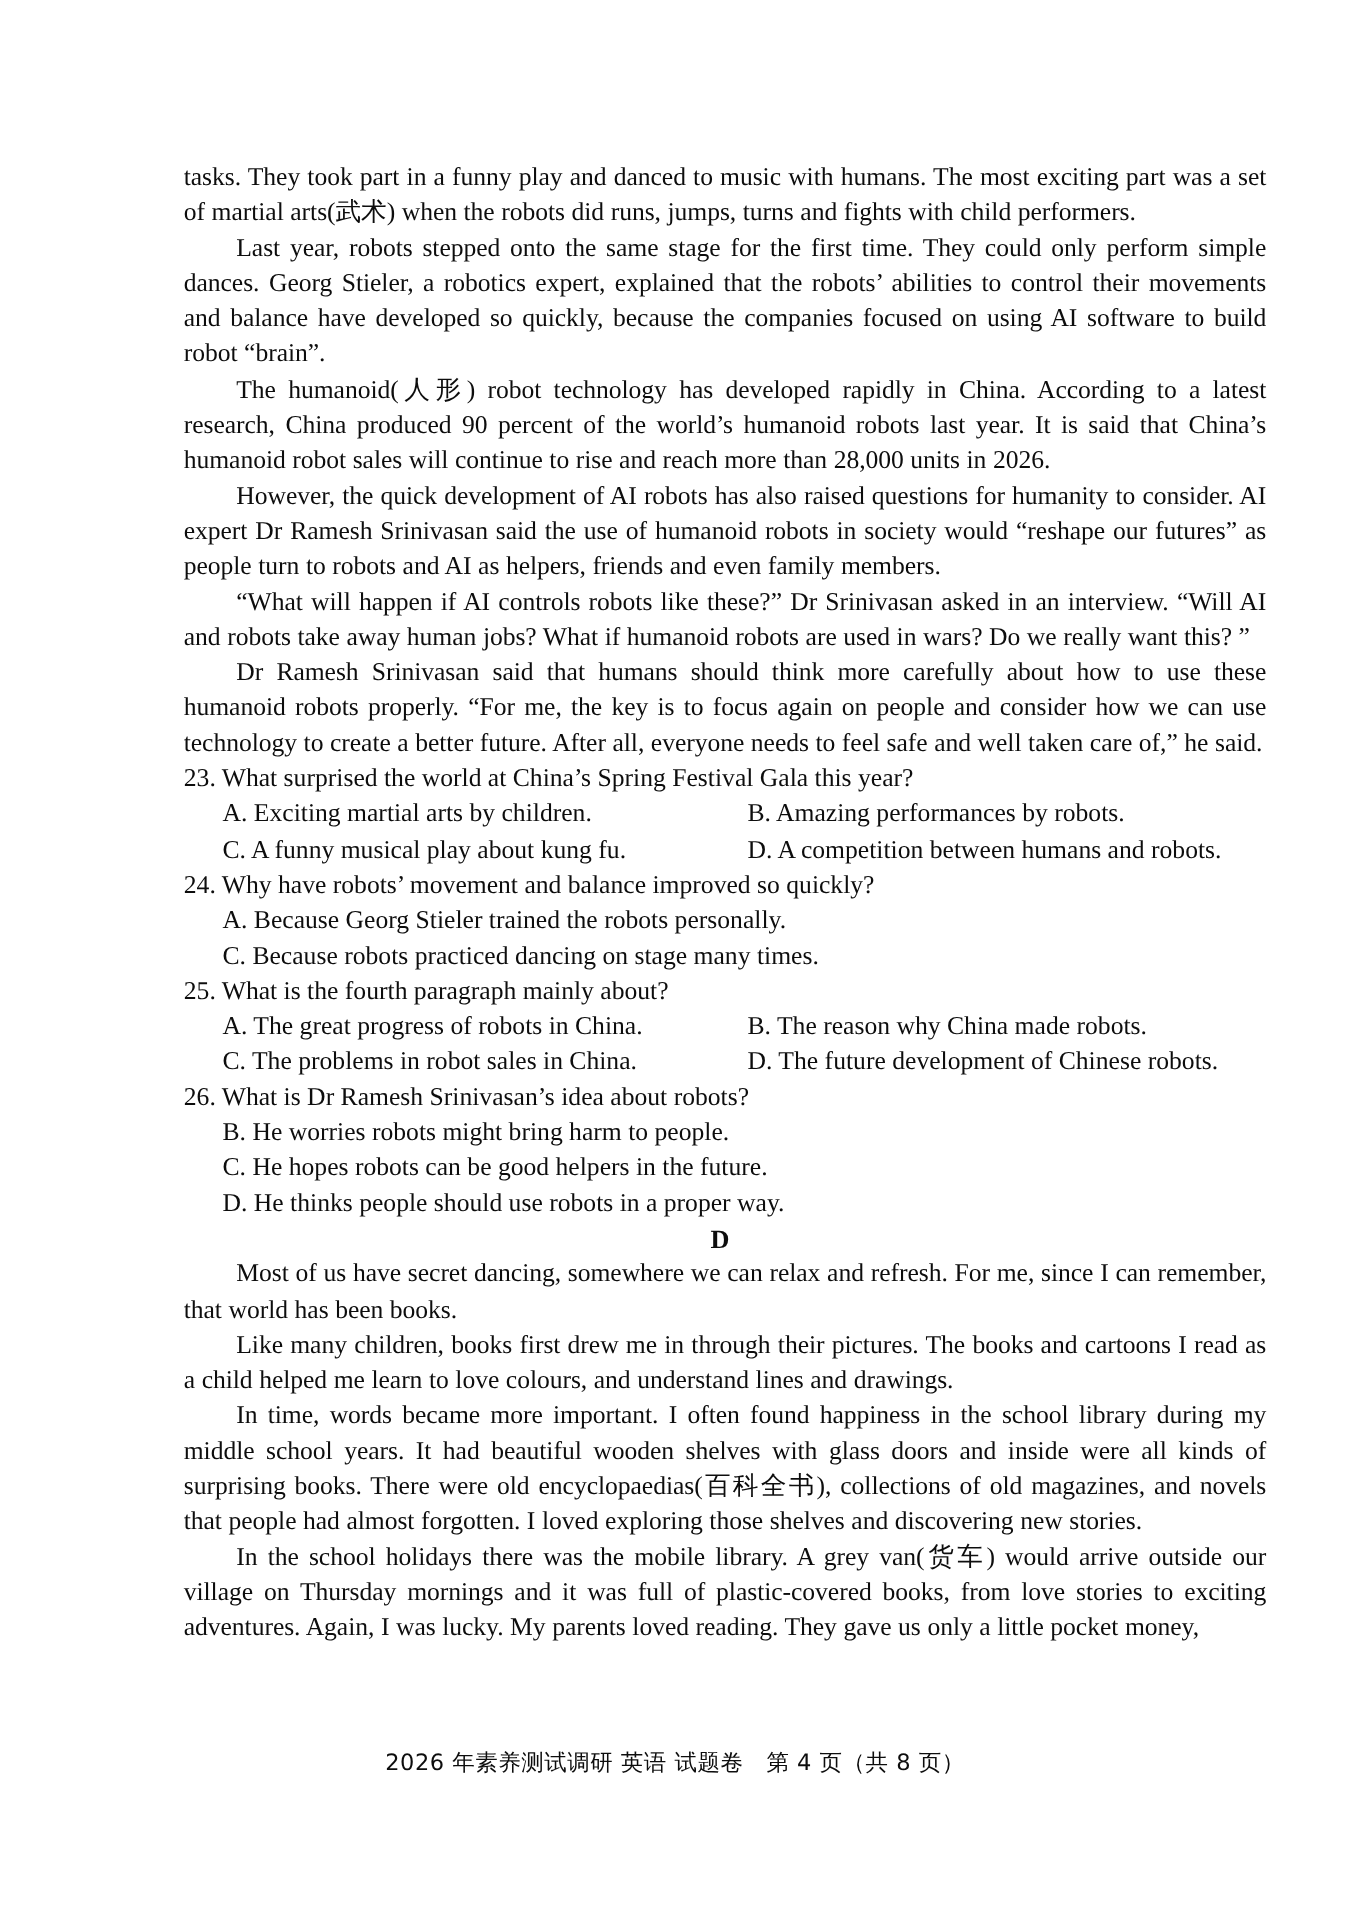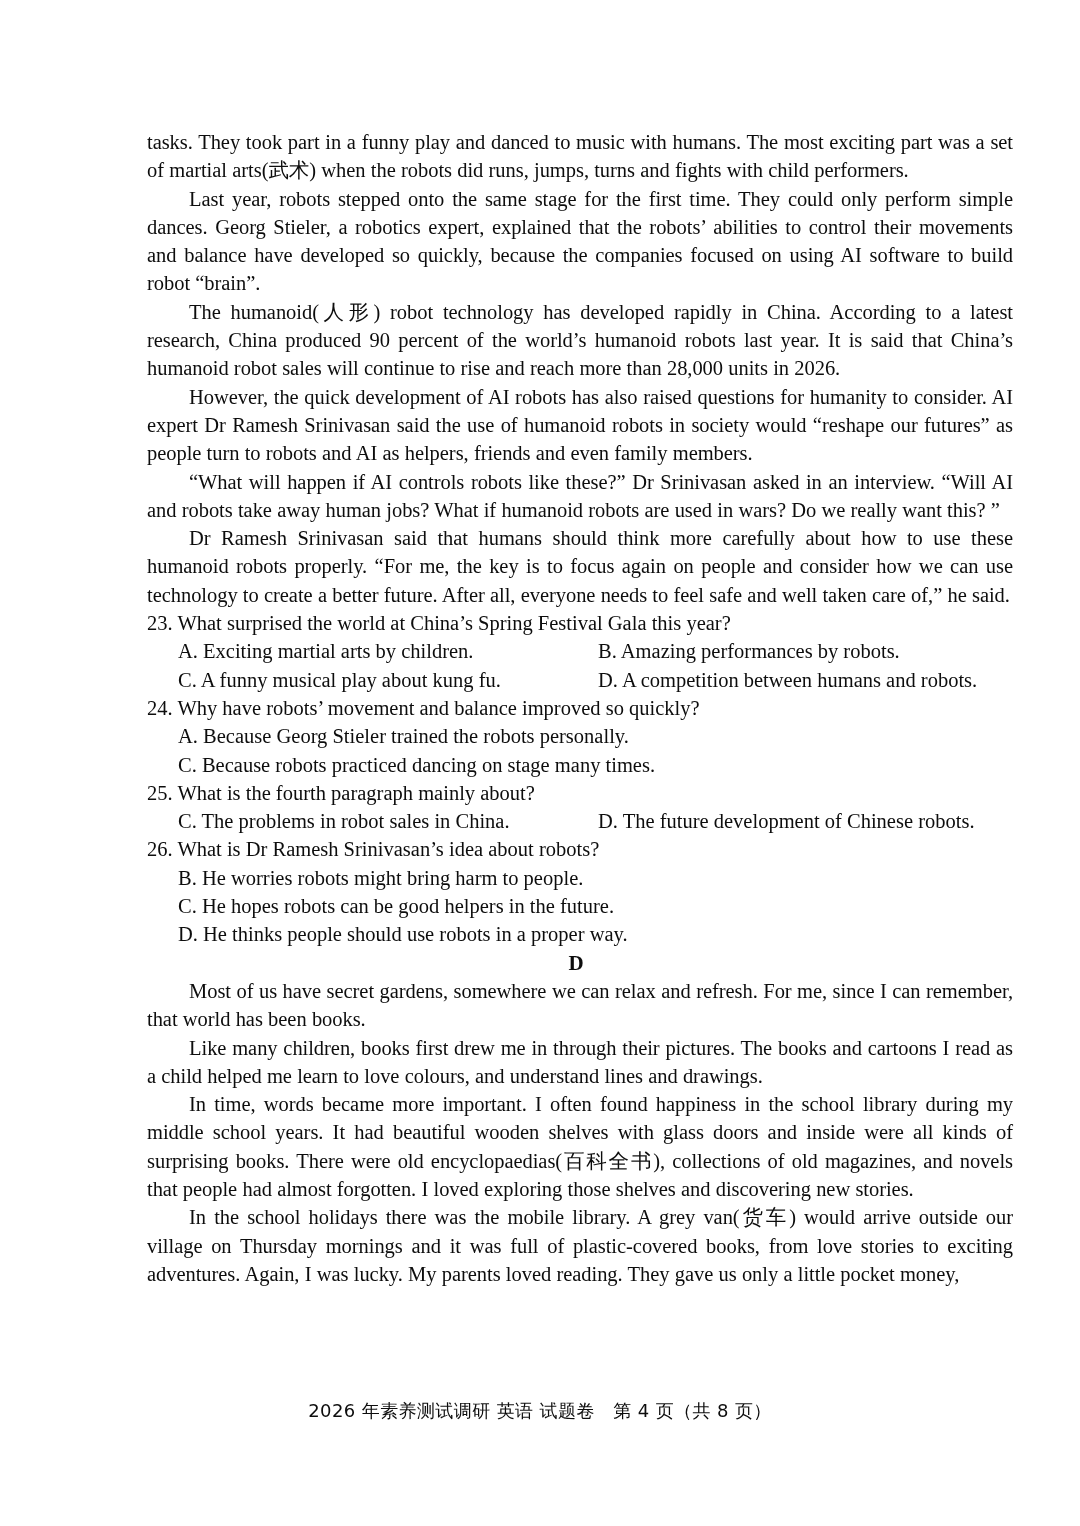--- a/index.html
+++ b/index.html
@@ -137,38 +137,42 @@
       <div class="opts-stack">
         <p class="opt-row">A. Because Georg Stieler trained the robots personally.</p>
         <p class="opt-row">C. Because robots practiced dancing on stage many times.</p>
       </div>
     </div>
 
     <div class="qblock">
       <p class="qstem">25. What is the fourth paragraph mainly about?</p>
       <div class="opts-grid">
         <p class="opt-row">
+          <span>A. The great progress of robots in China.</span>
+          <span class="opt-b">B. The reason why China made robots.</span>
+        </p>
+        <p class="opt-row">
           <span>C. The problems in robot sales in China.</span>
           <span class="opt-b">D. The future development of Chinese robots.</span>
         </p>
       </div>
     </div>
 
     <div class="qblock">
       <p class="qstem">26. What is Dr Ramesh Srinivasan’s idea about robots?</p>
       <div class="opts-stack">
         <p class="opt-row">B. He worries robots might bring harm to people.</p>
         <p class="opt-row">C. He hopes robots can be good helpers in the future.</p>
         <p class="opt-row">D. He thinks people should use robots in a proper way.</p>
       </div>
     </div>
 
     <p class="section-letter">D</p>
     <div>
-      <p class="para indent">Most of us have secret gardens, somewhere we can relax and refresh. For me, since I can remember, that world has been books.</p>
+      <p class="para indent">Most of us have secret dancing, somewhere we can relax and refresh. For me, since I can remember, that world has been books.</p>
       <p class="para indent">Like many children, books first drew me in through their pictures. The books and cartoons I read as a child helped me learn to love colours, and understand lines and drawings.</p>
       <p class="para indent">In time, words became more important. I often found happiness in the school library during my middle school years. It had beautiful wooden shelves with glass doors and inside were all kinds of surprising books. There were old encyclopaedias(百科全书), collections of old magazines, and novels that people had almost forgotten. I loved exploring those shelves and discovering new stories.</p>
       <p class="para indent">In the school holidays there was the mobile library. A grey van(货车) would arrive outside our village on Thursday mornings and it was full of plastic-covered books, from love stories to exciting adventures. Again, I was lucky. My parents loved reading. They gave us only a little pocket money,</p>
     </div>
 
   </div>
 
   <div id="footer">
     <span class="cnf">2026 年素养测试调研 英语 试题卷　第 4 页（共 8 页）</span>
   </div>

